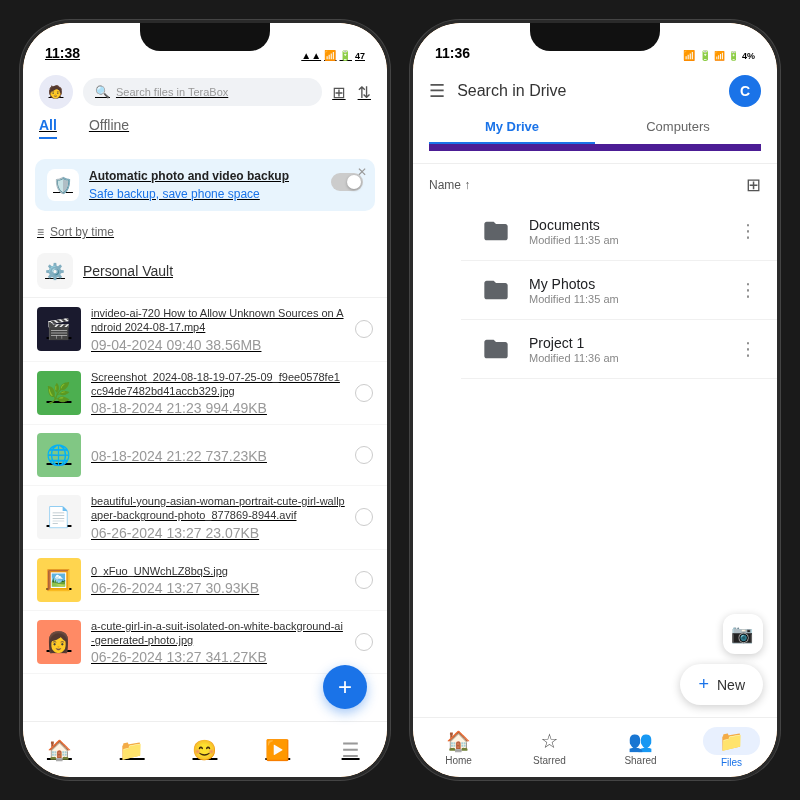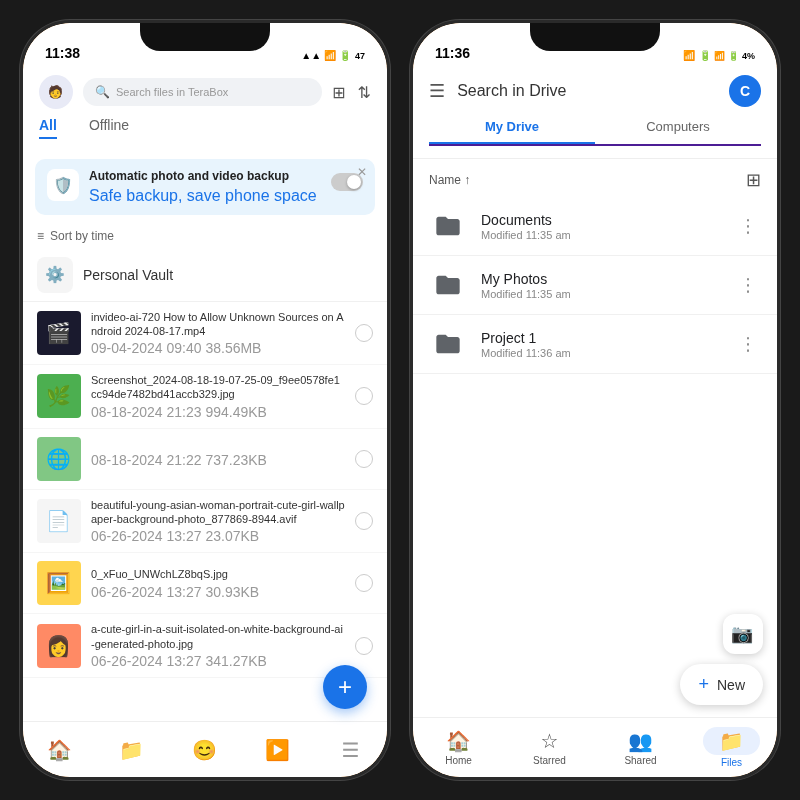--- a/index.html
+++ b/index.html
@@ -56,21 +56,21 @@
       padding: 0 22px 6px;
       font-size: 12px;
       font-weight: 600;
       background: #fff;
       flex-shrink: 0;
     }
     .status-time { font-size: 14px; font-weight: 700; }
     .status-icons { display: flex; align-items: center; gap: 3px; font-size: 10px; }
 
     
-    .terabox-bg { background: #fdba74; }
+    .terabox-bg { background: #fdba74; text-decoration: underline; }
 
     .terabox-header {
       background: #fff;
       padding: 8px 16px 10px;
       flex-shrink: 0;
     }
     .terabox-search-row {
       display: flex;
       align-items: center;
       gap: 10px;
@@ -143,21 +143,21 @@
       background: #fff;
       border-radius: 8px;
       display: flex;
       align-items: center;
       justify-content: center;
       font-size: 16px;
       flex-shrink: 0;
     }
     .backup-text { flex: 1; }
     .backup-title { font-size: 12px; font-weight: 600; color: #222; line-height: 1.3; }
-    .backup-subtitle { font-size: 16px; color: #1a73e8; margin-top: 2px; }
+    .backup-subtitle { font-size: 12px; color: #1a73e8; margin-top: 2px; }
     .backup-toggle {
       width: 32px;
       height: 18px;
       background: #ccc;
       border-radius: 9px;
       flex-shrink: 0;
       margin-top: 4px;
       position: relative;
     }
     .backup-toggle::after {
@@ -312,21 +312,21 @@
       align-items: center;
       justify-content: center;
       color: #fff;
       font-size: 14px;
       font-weight: 700;
     }
 
     .drive-tabs {
       display: flex;
       margin-top: 12px;
-      border-bottom: 2px solid #4c1d95;
+      border-bottom: 7px solid #4c1d95;
     }
     .drive-tab {
       flex: 1;
       text-align: center;
       padding-bottom: 8px;
       font-size: 13px;
       color: #666;
     }
     .drive-tab.active {
       color: #1a73e8;
@@ -345,21 +345,21 @@
     .drive-sort {
       display: flex;
       align-items: center;
       gap: 4px;
       font-size: 12px;
       color: #555;
       font-weight: 500;
     }
     .grid-icon { font-size: 18px; color: #555; }
 
-    .drive-content { flex: 1; overflow: hidden; background: #fff; }
+    .drive-content { flex: 1; overflow: hidden; background: #fff; padding-left: 48px; }
 
     .folder-item {
       display: flex;
       align-items: center;
       padding: 10px 16px;
       border-bottom: 1px solid #f0f0f0;
       gap: 14px;
     }
     .folder-icon {
       width: 38px;

